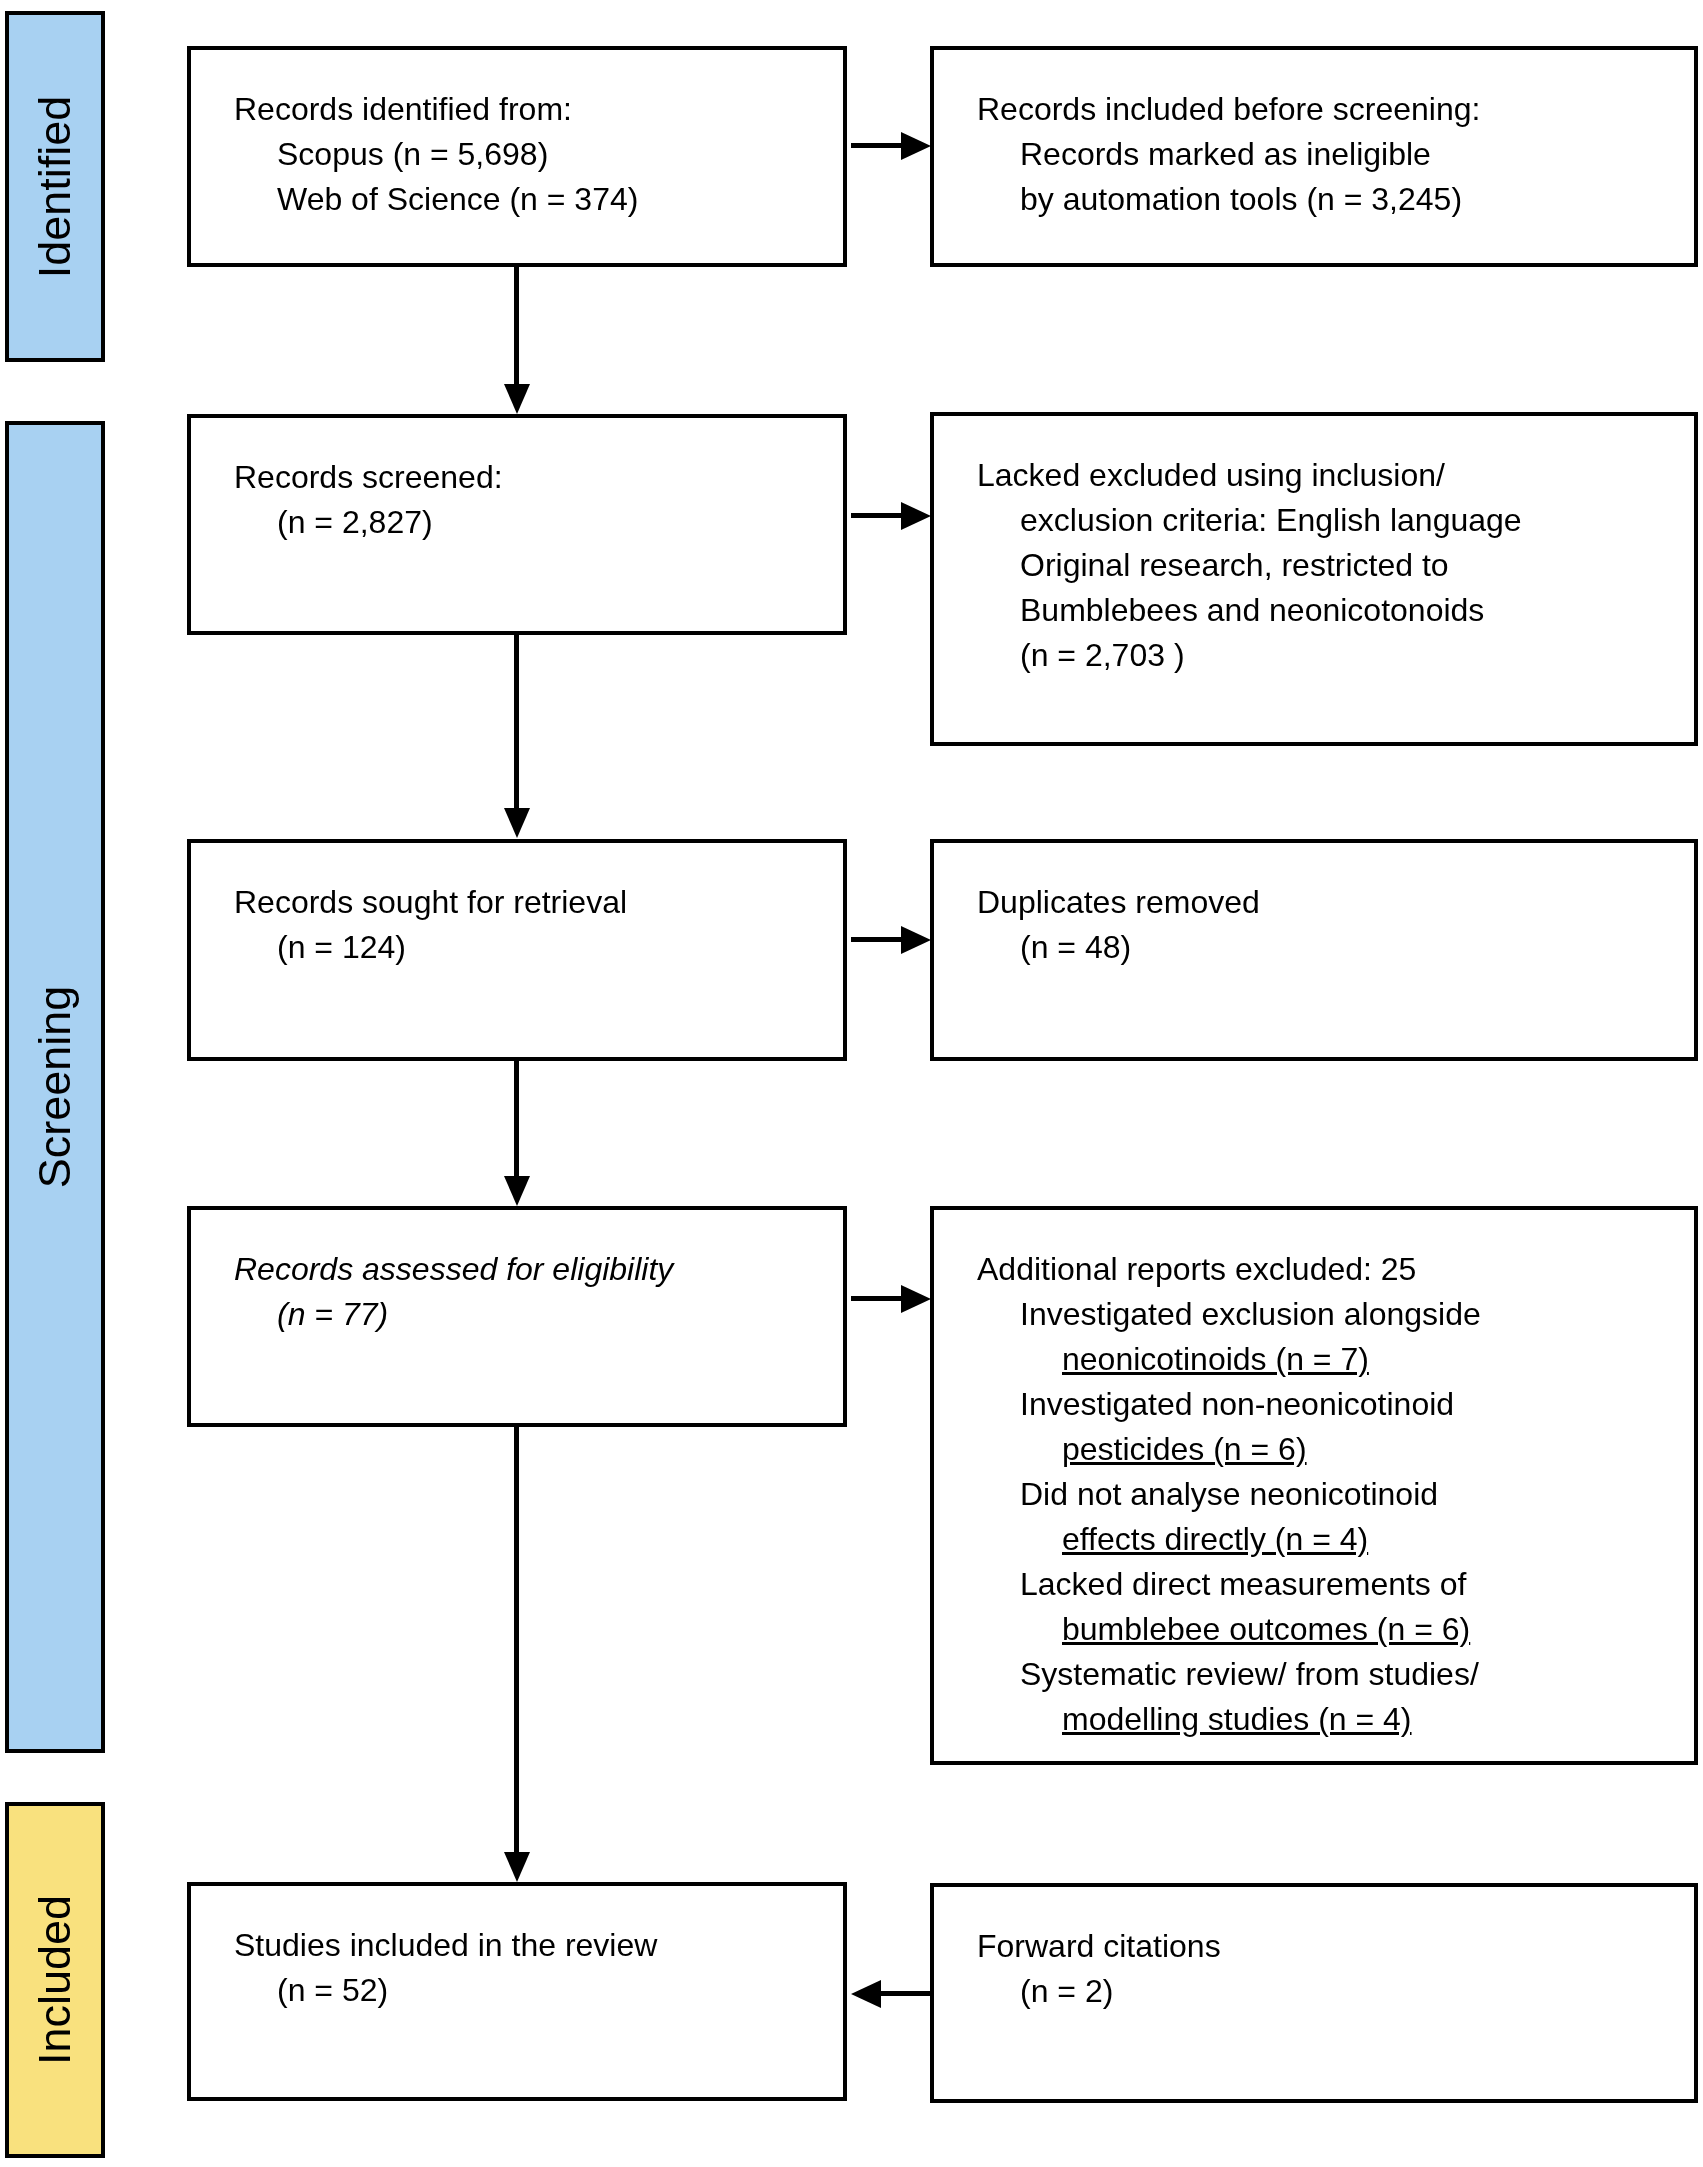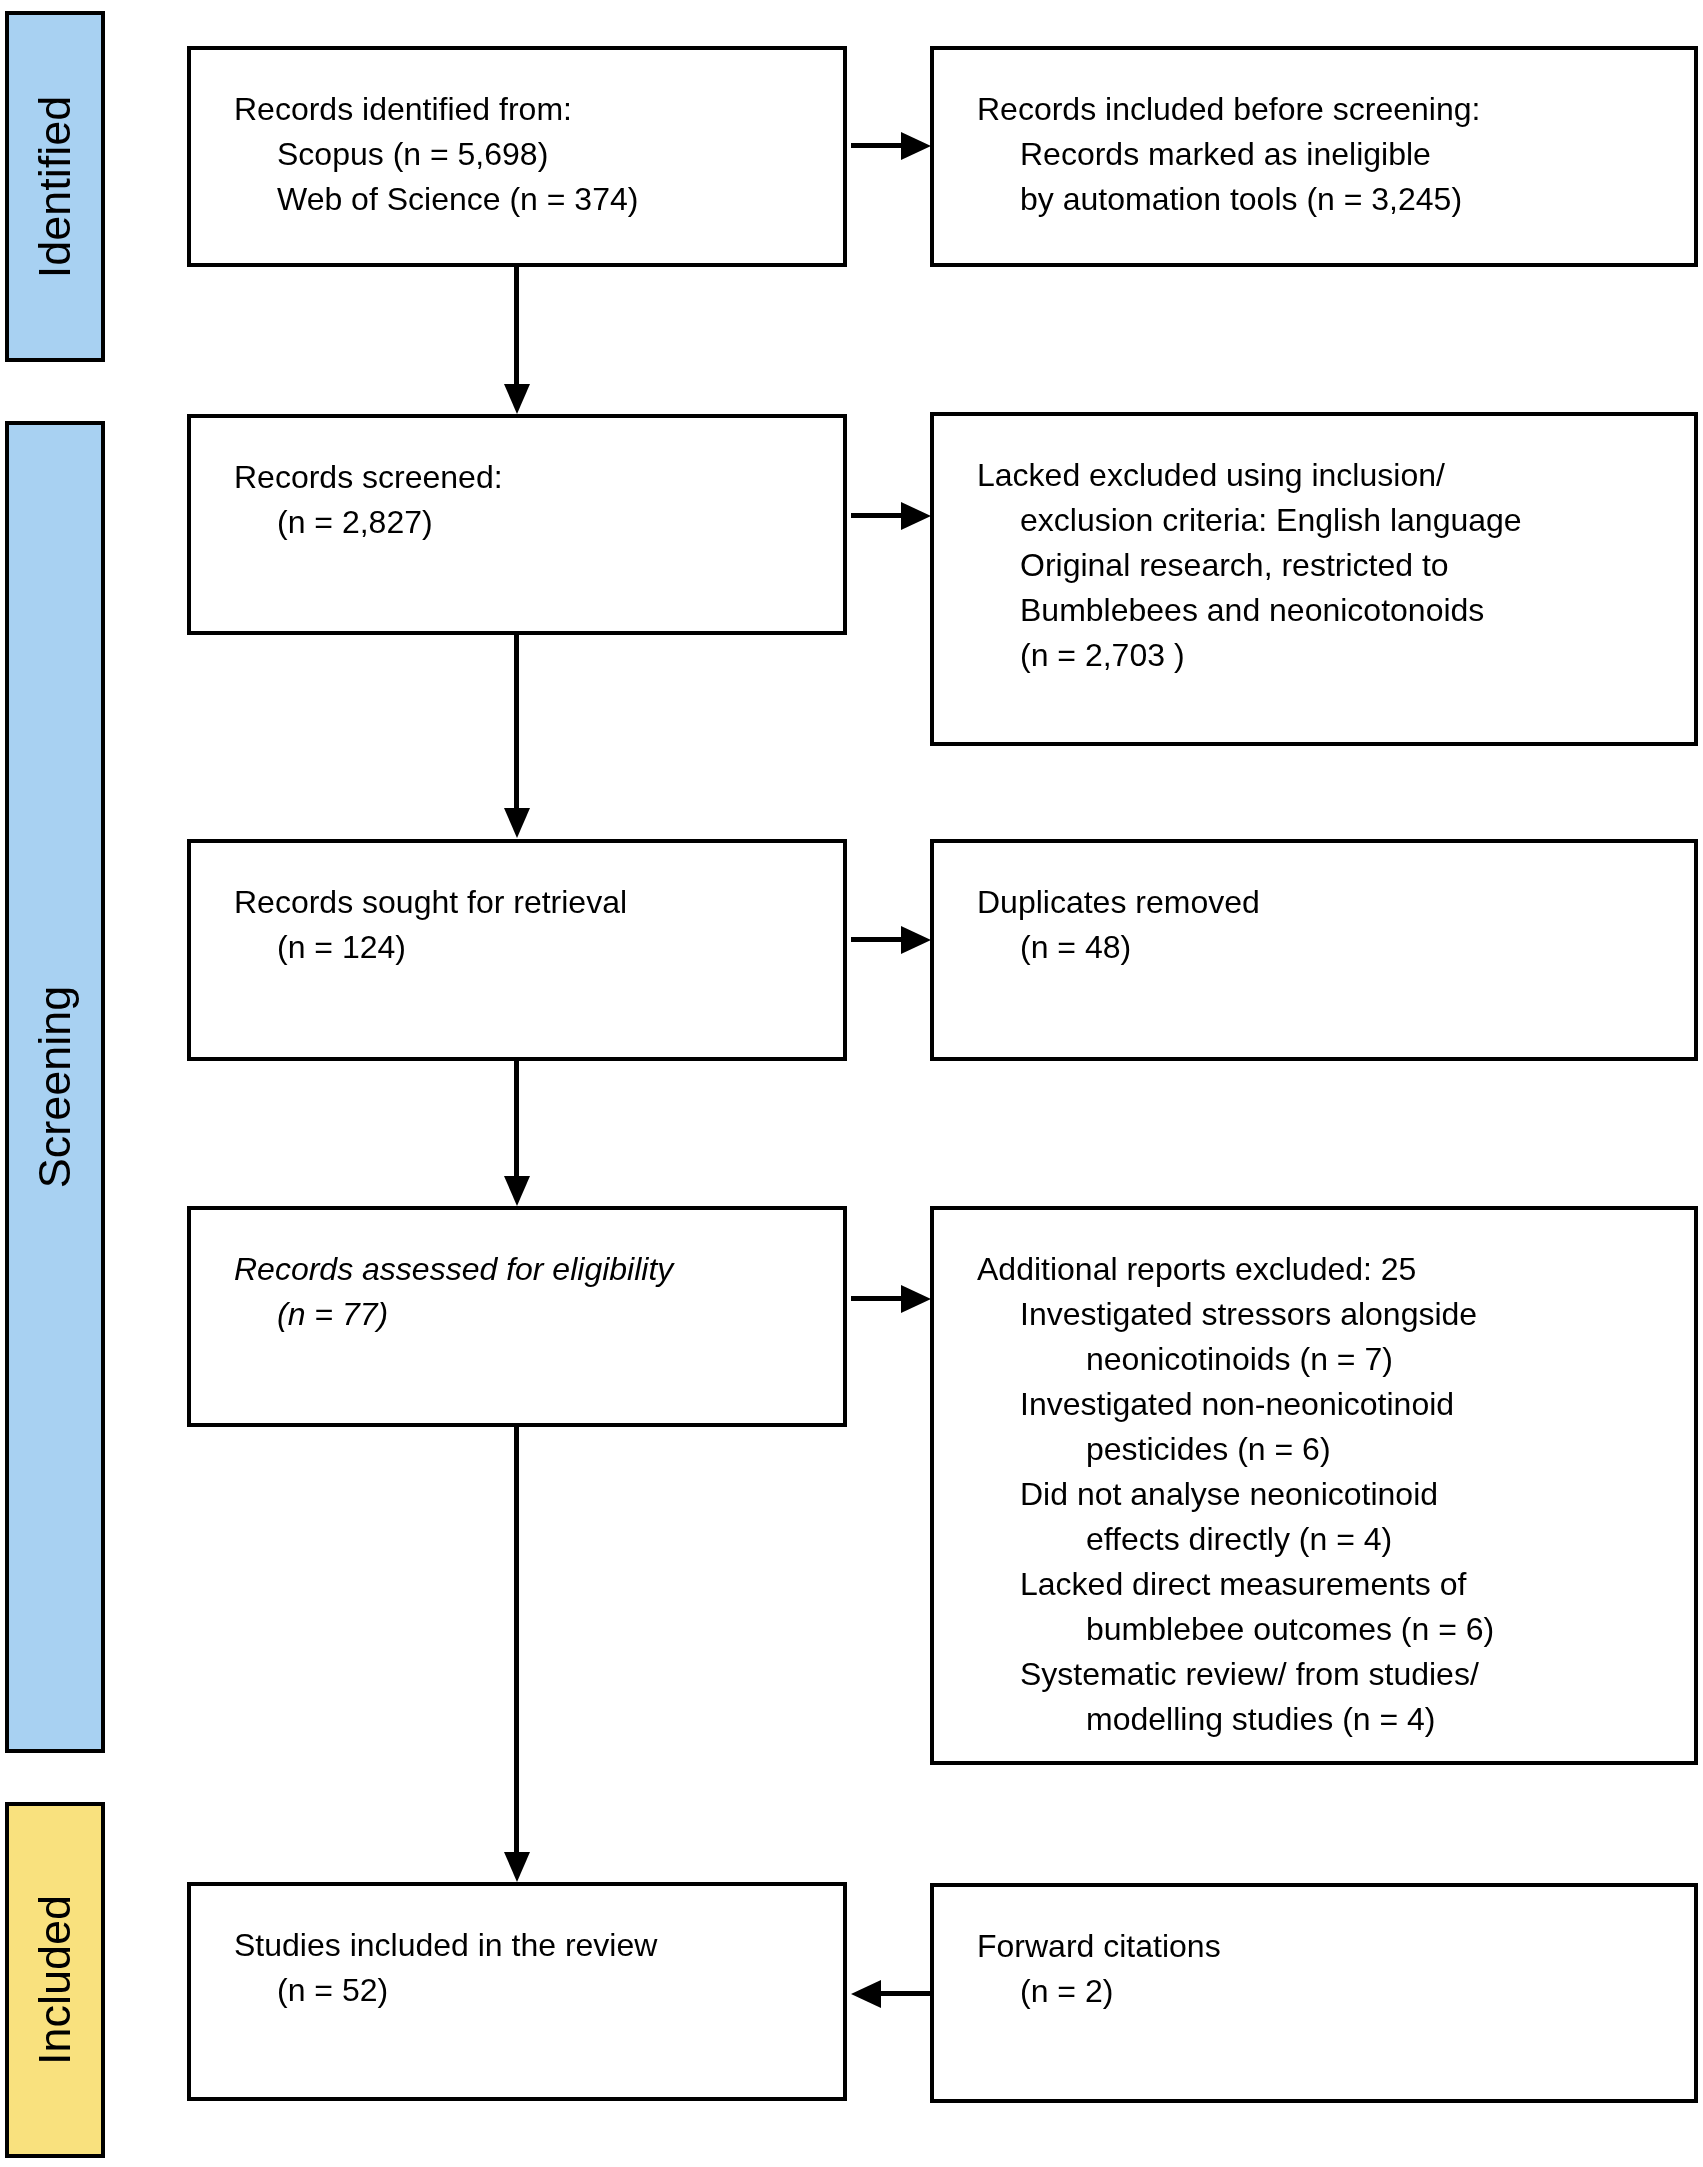--- a/index.html
+++ b/index.html
@@ -37,21 +37,21 @@
     position: absolute;
     border: 4.6px solid #000;
     box-sizing: border-box;
     background: #ffffff;
     padding: 37px 7.4px 0 43px;
     font-size: 32px;
     line-height: 45px;
     white-space: nowrap;
   }
   .line.i1 { margin-left: 43px; }
-  .line.i2 { margin-left: 109px; }
+  .line.i2 { margin-left: 85px; text-decoration: underline; }
 
   #box-l1 { left: 187px;  top: 46px;   width: 660px; height: 221px; }
   #box-r1 { left: 930px; top: 46px;   width: 768px; height: 221px; }
   #box-l2 { left: 187px;  top: 414px;  width: 660px; height: 221px; }
   #box-r2 { left: 930px; top: 412px;  width: 768px; height: 334px; }
   #box-l3 { left: 187px;  top: 839px;  width: 660px; height: 222px; }
   #box-r3 { left: 930px; top: 839px;  width: 768px; height: 222px; }
   #box-l4 { left: 187px;  top: 1206px; width: 660px; height: 221px; font-style: italic; }
   #box-r4 { left: 930px; top: 1206px; width: 768px; height: 559px; }
   #box-l5 { left: 187px;  top: 1882px; width: 660px; height: 219px; }
@@ -156,21 +156,21 @@
       <div class="line i1">Original research, restricted to</div>
       <div class="line i1">Bumblebees and neonicotonoids</div>
       <div class="line i1">(n = 2,703 )</div>
     </div>
   <div class="box" id="box-r3">
       <div class="line i0">Duplicates removed</div>
       <div class="line i1">(n = 48)</div>
     </div>
   <div class="box" id="box-r4">
       <div class="line i0">Additional reports excluded: 25</div>
-      <div class="line i1">Investigated stressors alongside</div>
+      <div class="line i1">Investigated exclusion alongside</div>
       <div class="line i2">neonicotinoids (n = 7)</div>
       <div class="line i1">Investigated non-neonicotinoid</div>
       <div class="line i2">pesticides (n = 6)</div>
       <div class="line i1">Did not analyse neonicotinoid</div>
       <div class="line i2">effects directly (n = 4)</div>
       <div class="line i1">Lacked direct measurements of</div>
       <div class="line i2">bumblebee outcomes (n = 6)</div>
       <div class="line i1">Systematic review/ from studies/</div>
       <div class="line i2">modelling studies (n = 4)</div>
     </div>

